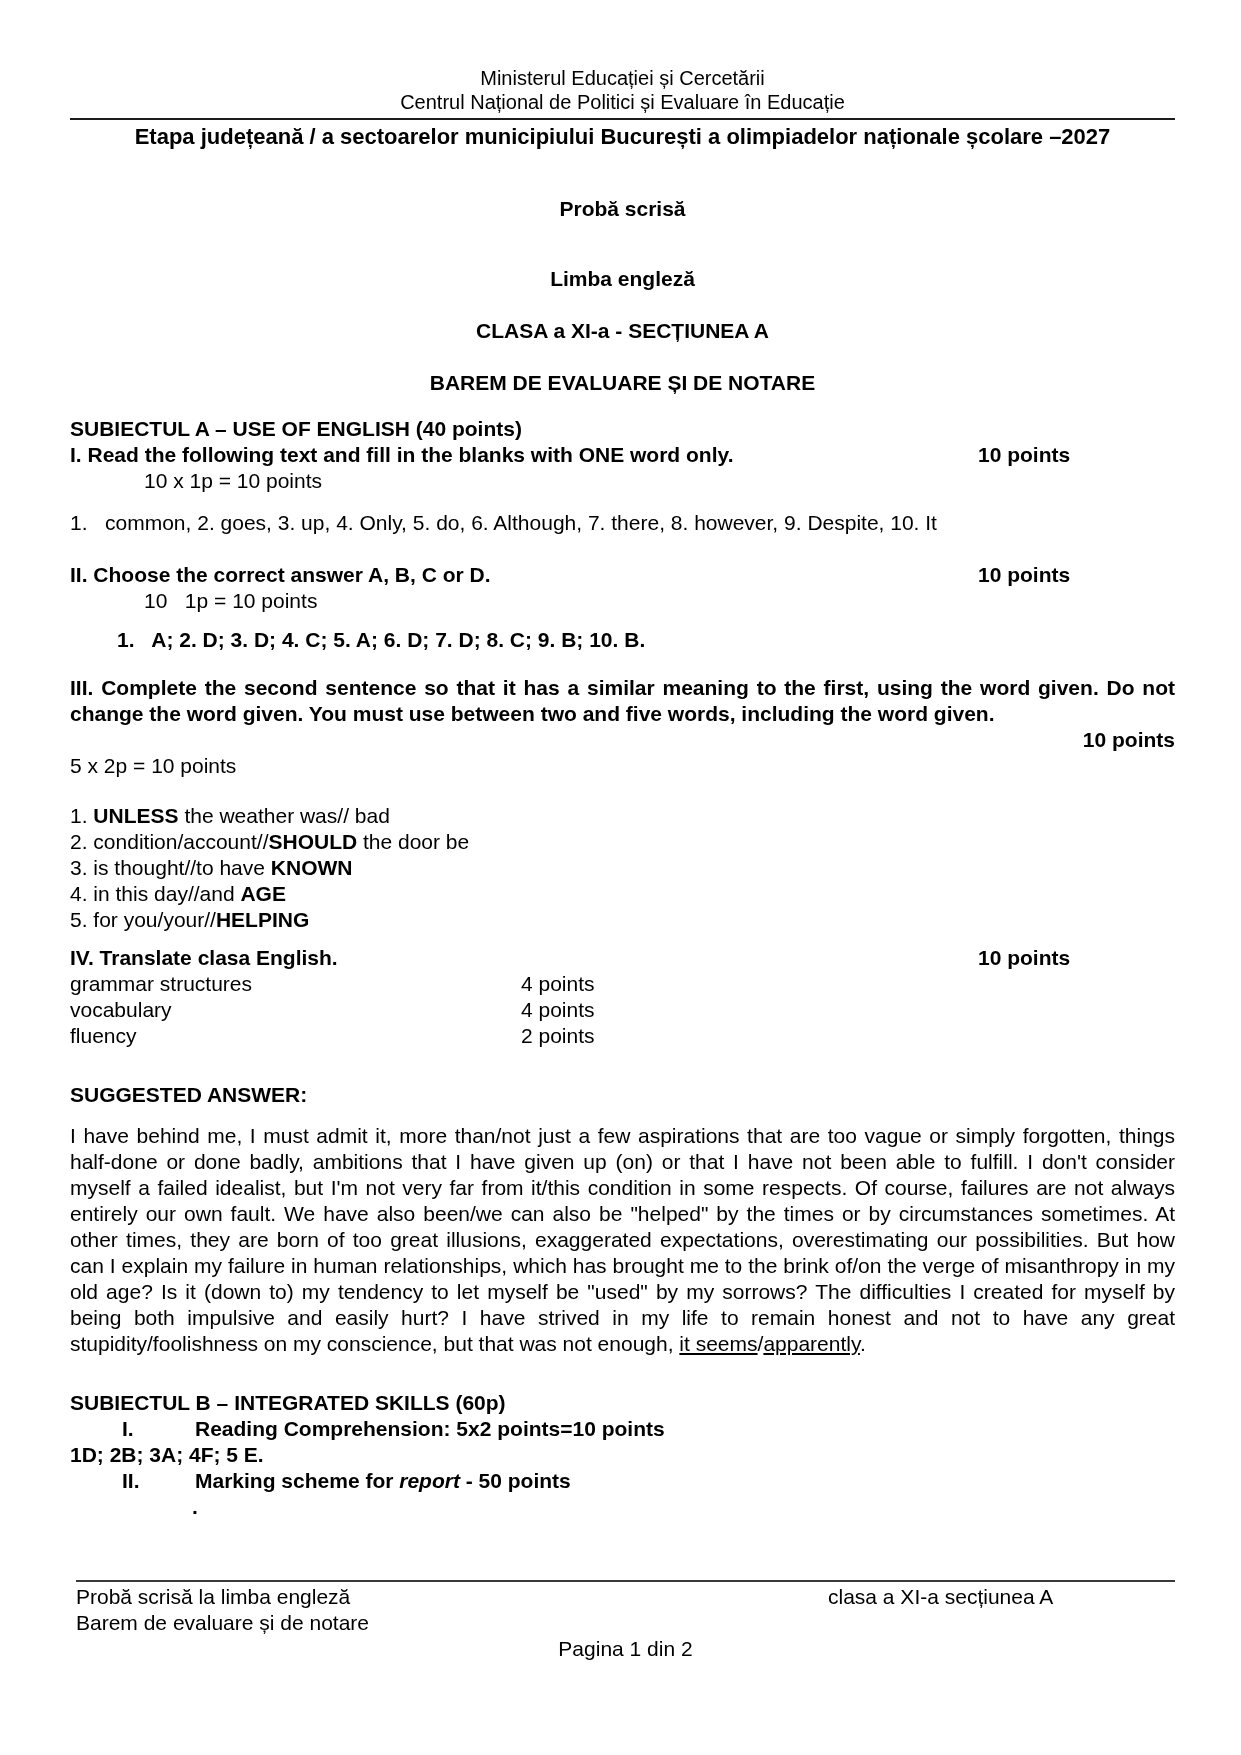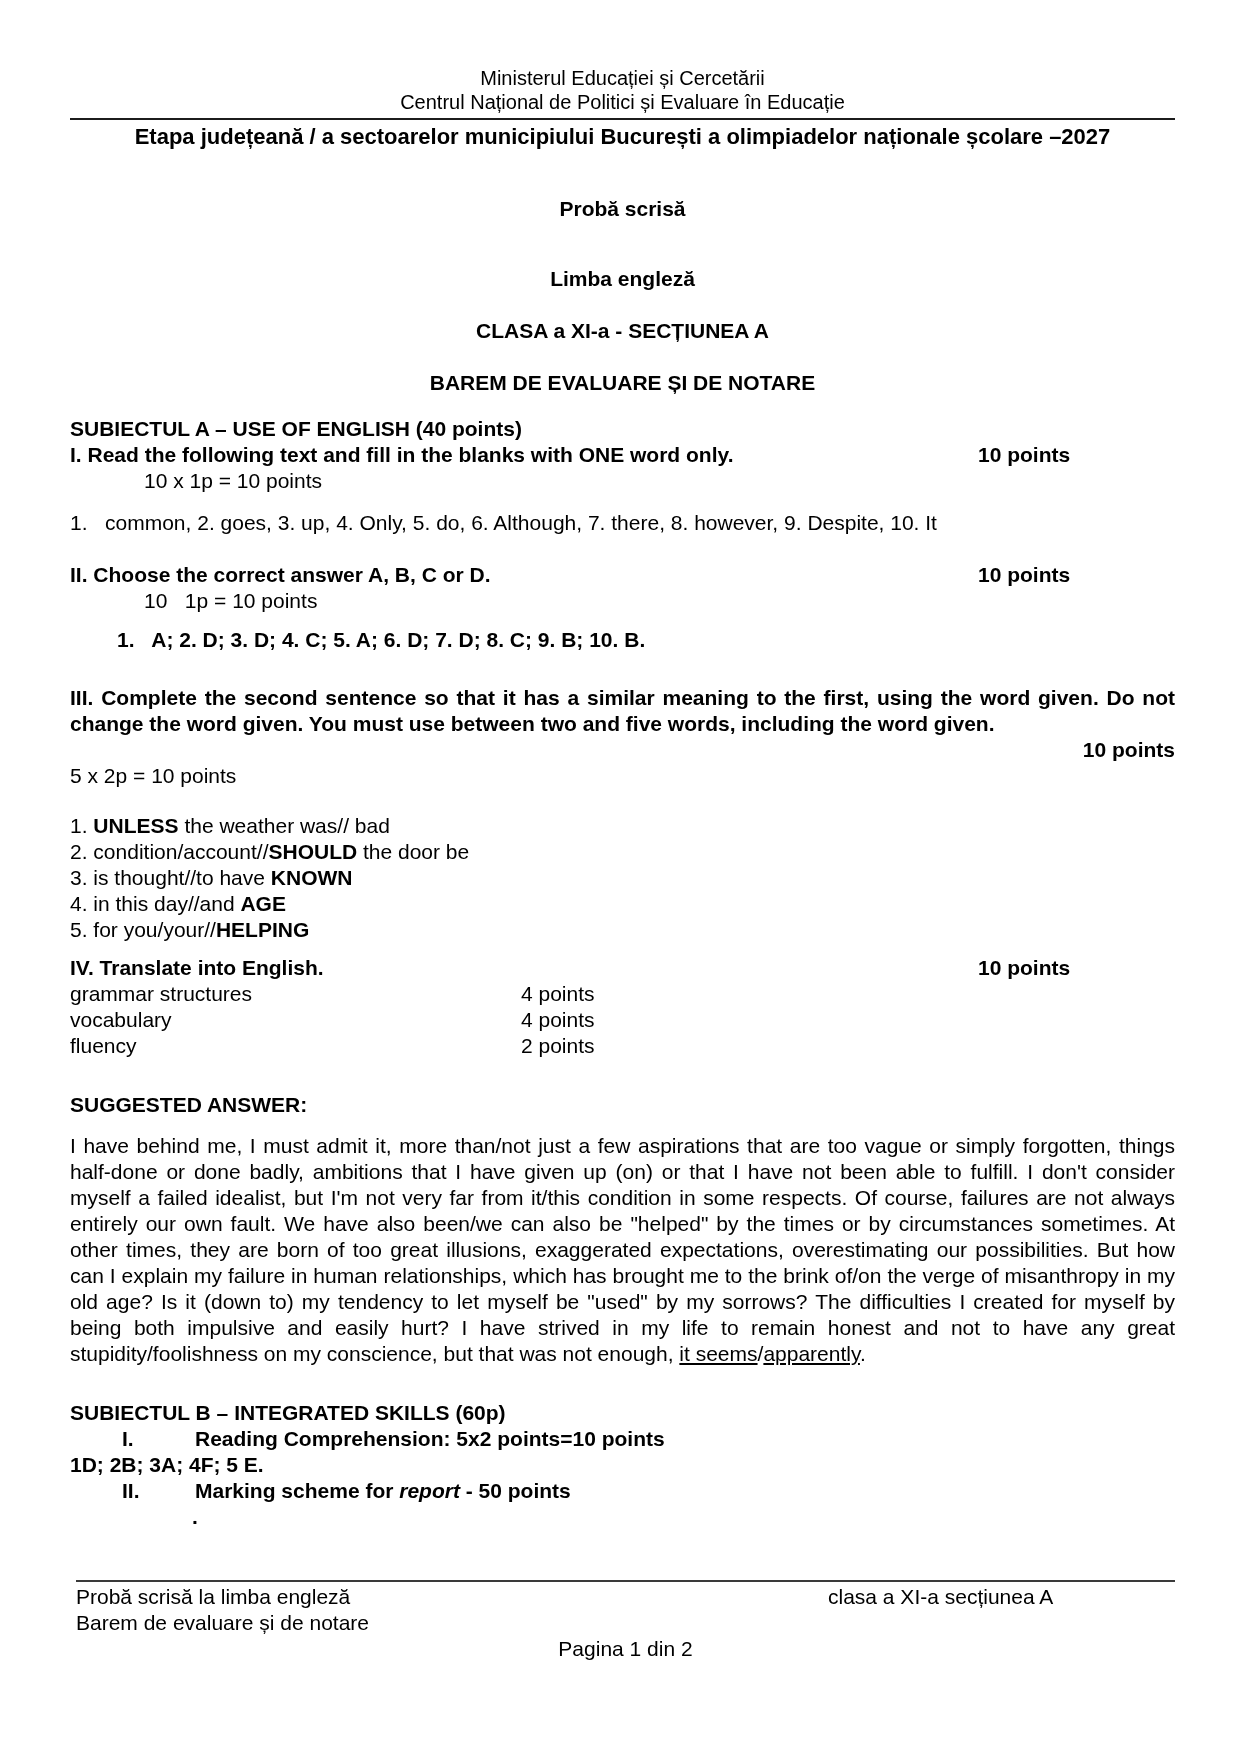--- a/index.html
+++ b/index.html
@@ -26,21 +26,21 @@
   .mt-limba { margin-top: 46px; }
   .mt-clasa { margin-top: 28px; }
   .mt-barem { margin-top: 28px; }
   .section-heading { font-weight: bold; line-height: 26px; margin-top: 21px; }
   .task-row { position: relative; font-weight: bold; }
   .task-points { position: absolute; left: 908px; top: 0; font-weight: bold; white-space: nowrap; }
   .scoring { margin-left: 74px; white-space: pre-wrap; }
   .answer-line-1 { margin-top: 16px; white-space: pre-wrap; }
   .task2-row { margin-top: 26px; }
   .answer-line-2 { margin-top: 13px; margin-left: 47px; font-weight: bold; white-space: pre-wrap; }
-  .task3-label { margin-top: 32px; font-weight: bold; text-align: justify; }
+  .task3-label { margin-top: 22px; font-weight: bold; text-align: justify; }
   .points-right { font-weight: bold; text-align: right; }
   .task3-answers { margin-top: 24px; }
   .task4-row { margin-top: 12px; }
   .criteria-row { }
   .criteria-name { display: inline-block; width: 451px; }
   .suggested-label { margin-top: 33px; font-weight: bold; }
   .suggested-answer { margin-top: 15px; text-align: justify; }
   .subiect-b-title { margin-top: 33px; font-weight: bold; }
   .roman-item { font-weight: bold; margin-left: 52px; }
   .roman-no { display: inline-block; width: 73px; }
@@ -89,21 +89,21 @@
 
   <div class="task3-answers">
     <div><span>1. </span><span style="font-weight: bold;">UNLESS</span><span> the weather was// bad</span></div>
     <div><span>2.  condition/account//</span><span style="font-weight: bold;">SHOULD</span><span> the door be</span></div>
     <div><span>3. is thought//to have </span><span style="font-weight: bold;">KNOWN</span></div>
     <div><span>4. in this day//and </span><span style="font-weight: bold;">AGE</span></div>
     <div><span>5. for you/your//</span><span style="font-weight: bold;">HELPING</span></div>
   </div>
 
   <div class="task-row task4-row">
-    <span>IV. Translate into English.</span>
+    <span>IV. Translate clasa English.</span>
     <span class="task-points">10 points</span>
   </div>
   <div class="criteria-row">
     <span class="criteria-name">grammar structures</span><span>4 points</span>
   </div>
   <div class="criteria-row">
     <span class="criteria-name">vocabulary</span><span>4 points</span>
   </div>
   <div class="criteria-row">
     <span class="criteria-name">fluency</span><span>2 points</span>

